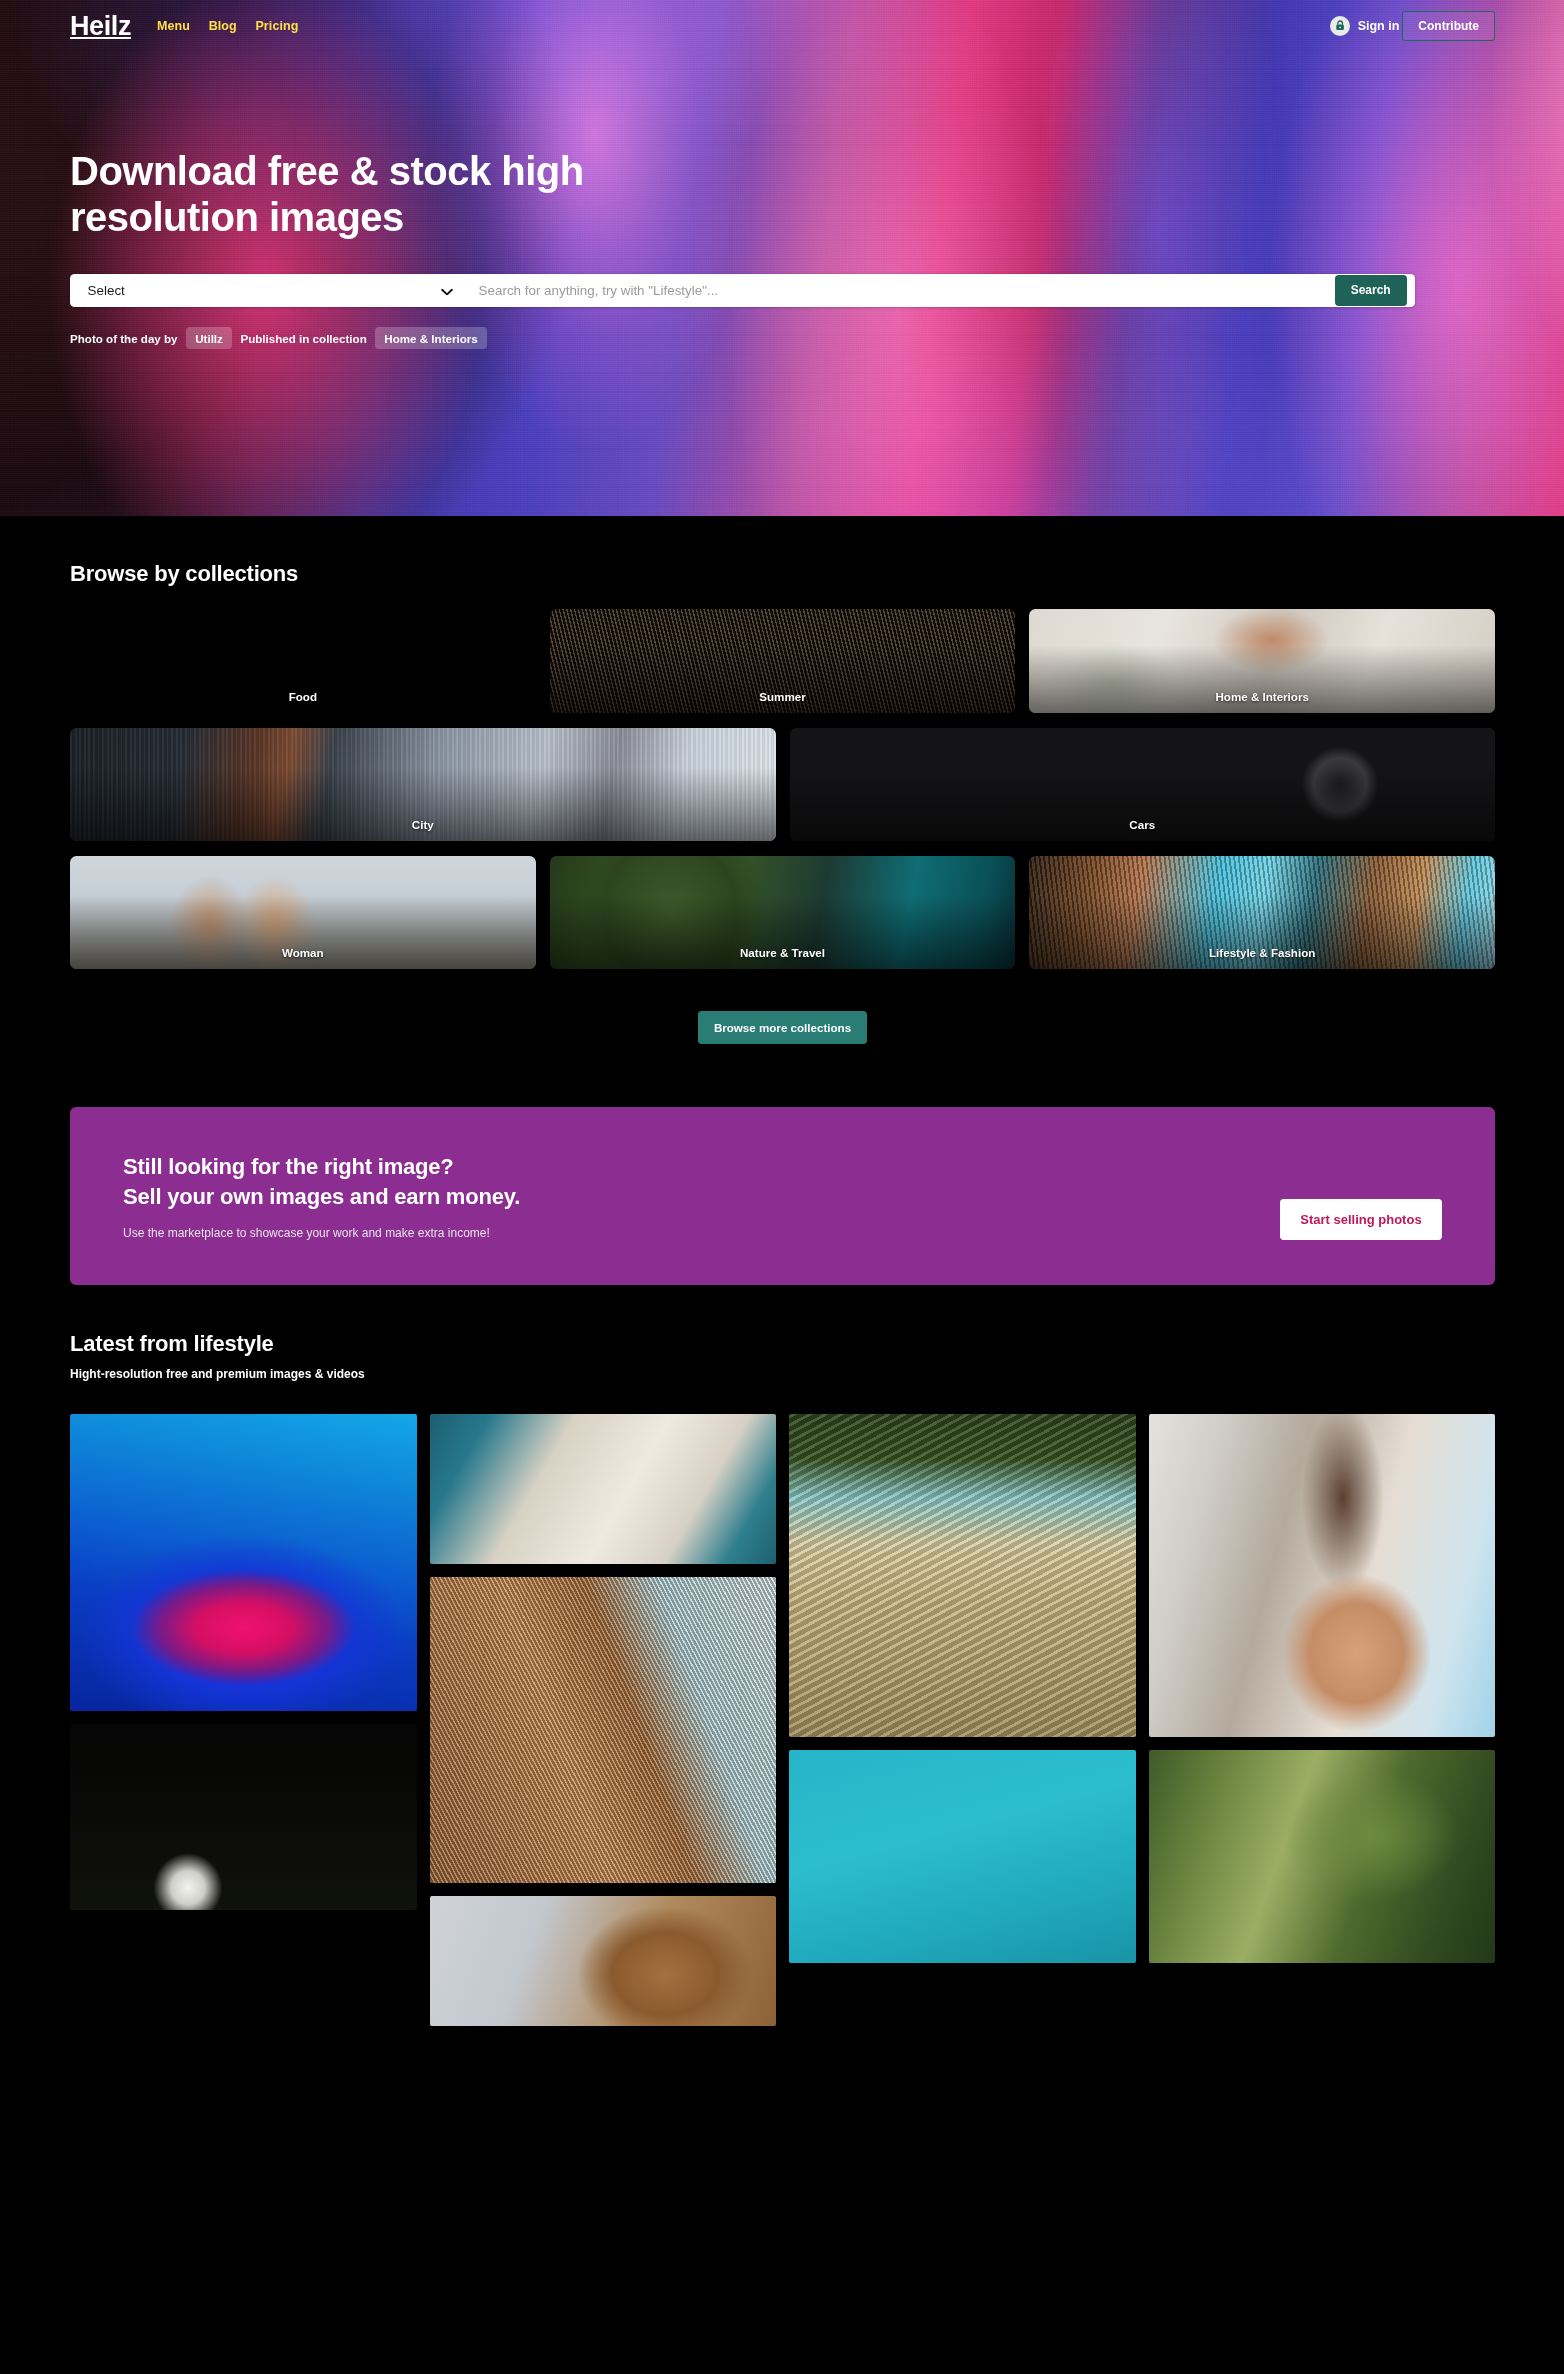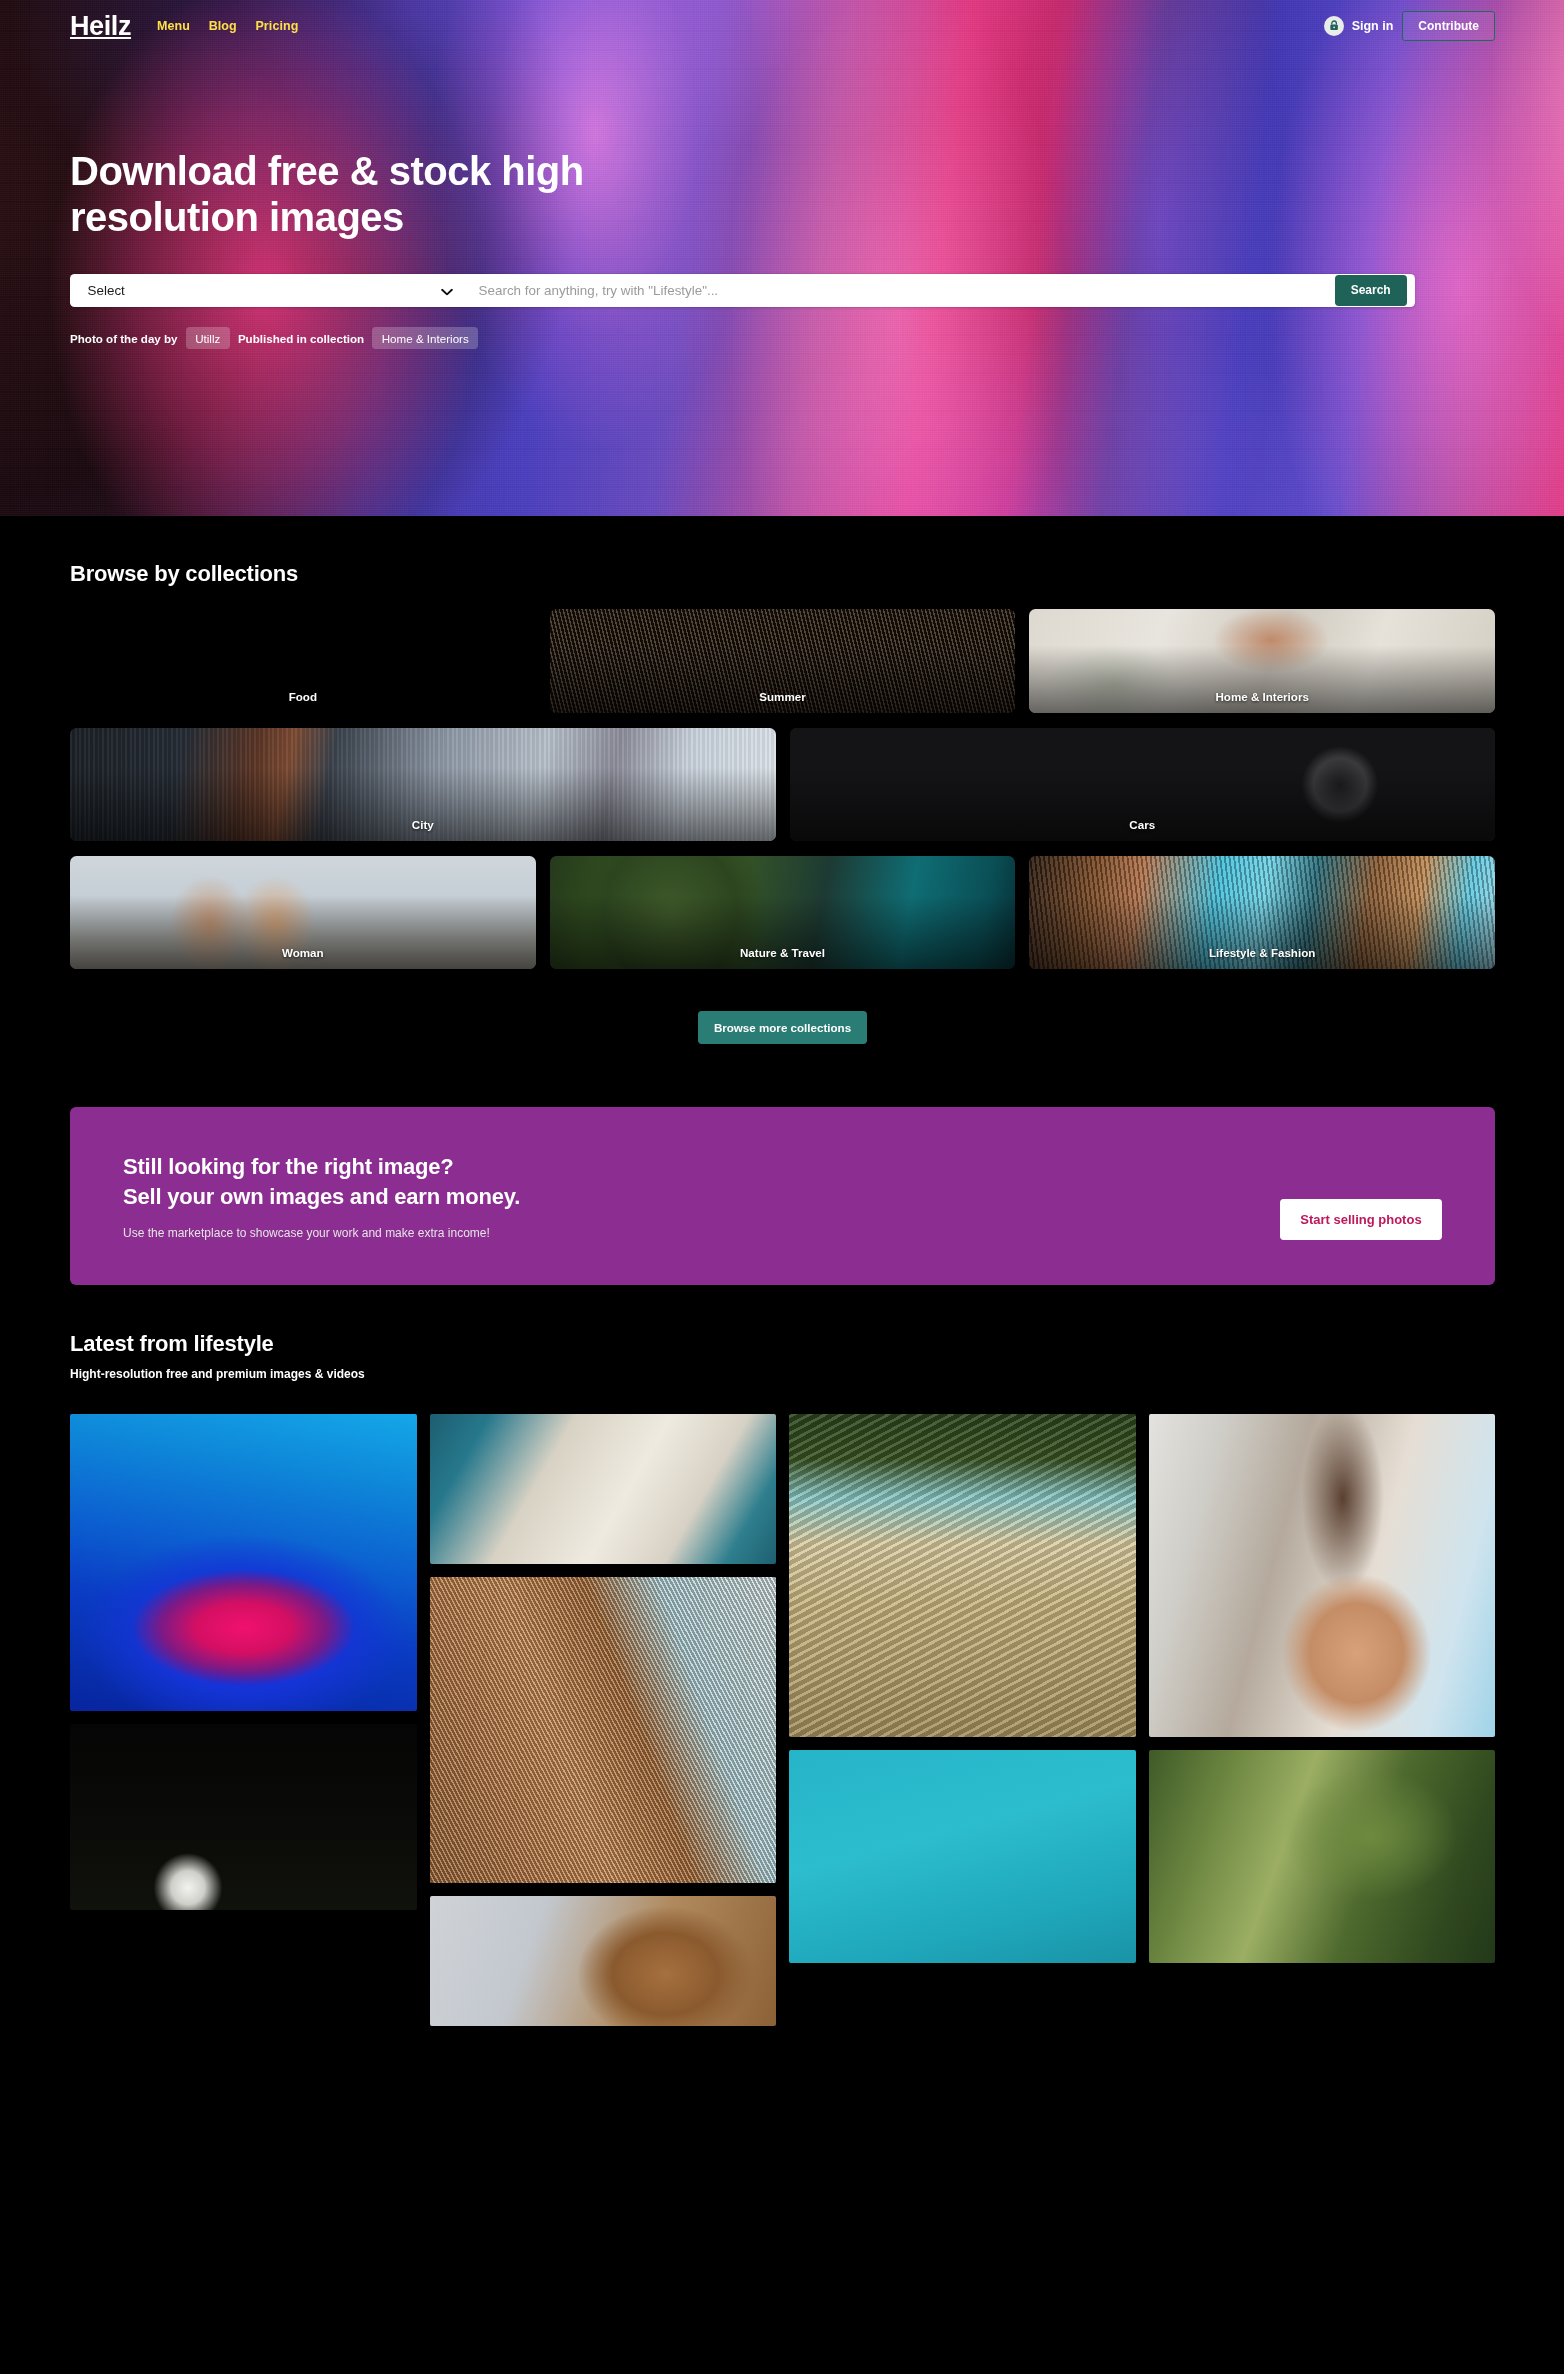--- a/index.html
+++ b/index.html
@@ -71,21 +71,21 @@
   }
   .logo {
     color: #fff; font-size: 27px; font-weight: 700;
     letter-spacing: -0.4px; margin-right: 26px;
   }
   .nav-links { display: flex; gap: 18.6px; align-items: center; }
   .nav-link {
     color: #fde047; font-size: 12.5px; font-weight: 700;
     text-decoration: none; letter-spacing: 0.1px;
   }
-  .nav-right { margin-left: auto; display: flex; gap: 9px; }
+  .nav-right { margin-left: auto; display: flex; gap: 3px; }
   .signin {
     display: flex; align-items: center; gap: 7.4px;
     color: #fff; font-size: 12.5px; font-weight: 700;
     text-decoration: none;
   }
   .lock-circle {
     width: 20.4px; height: 20.4px; border-radius: 50%;
     background: #e9ece9; display: flex; align-items: center; justify-content: center;
     flex: 0 0 auto;
   }
@@ -140,21 +140,21 @@
     text-align: center;
   }
 
   .potd {
     margin-top: 20.4px; display: flex; align-items: center; gap: 8.3px;
     font-size: 11.6px; font-weight: 700; color: #ffffff;
   }
   .potd .chip {
     background: rgba(255,255,255,.22);
     padding: 4.6px 9.3px; border-radius: 3.7px; color: #fff;
-    font-weight: 400; font-size: 11.6px; cursor: pointer;
+    font-weight: 700; font-size: 11.6px; cursor: pointer;
   }
 
   
   .section { background: #000; padding: 0 70px; }
   .sec-title {
     color: #ffffff; font-size: 22px; font-weight: 700;
     letter-spacing: -0.2px;
   }
 
   

